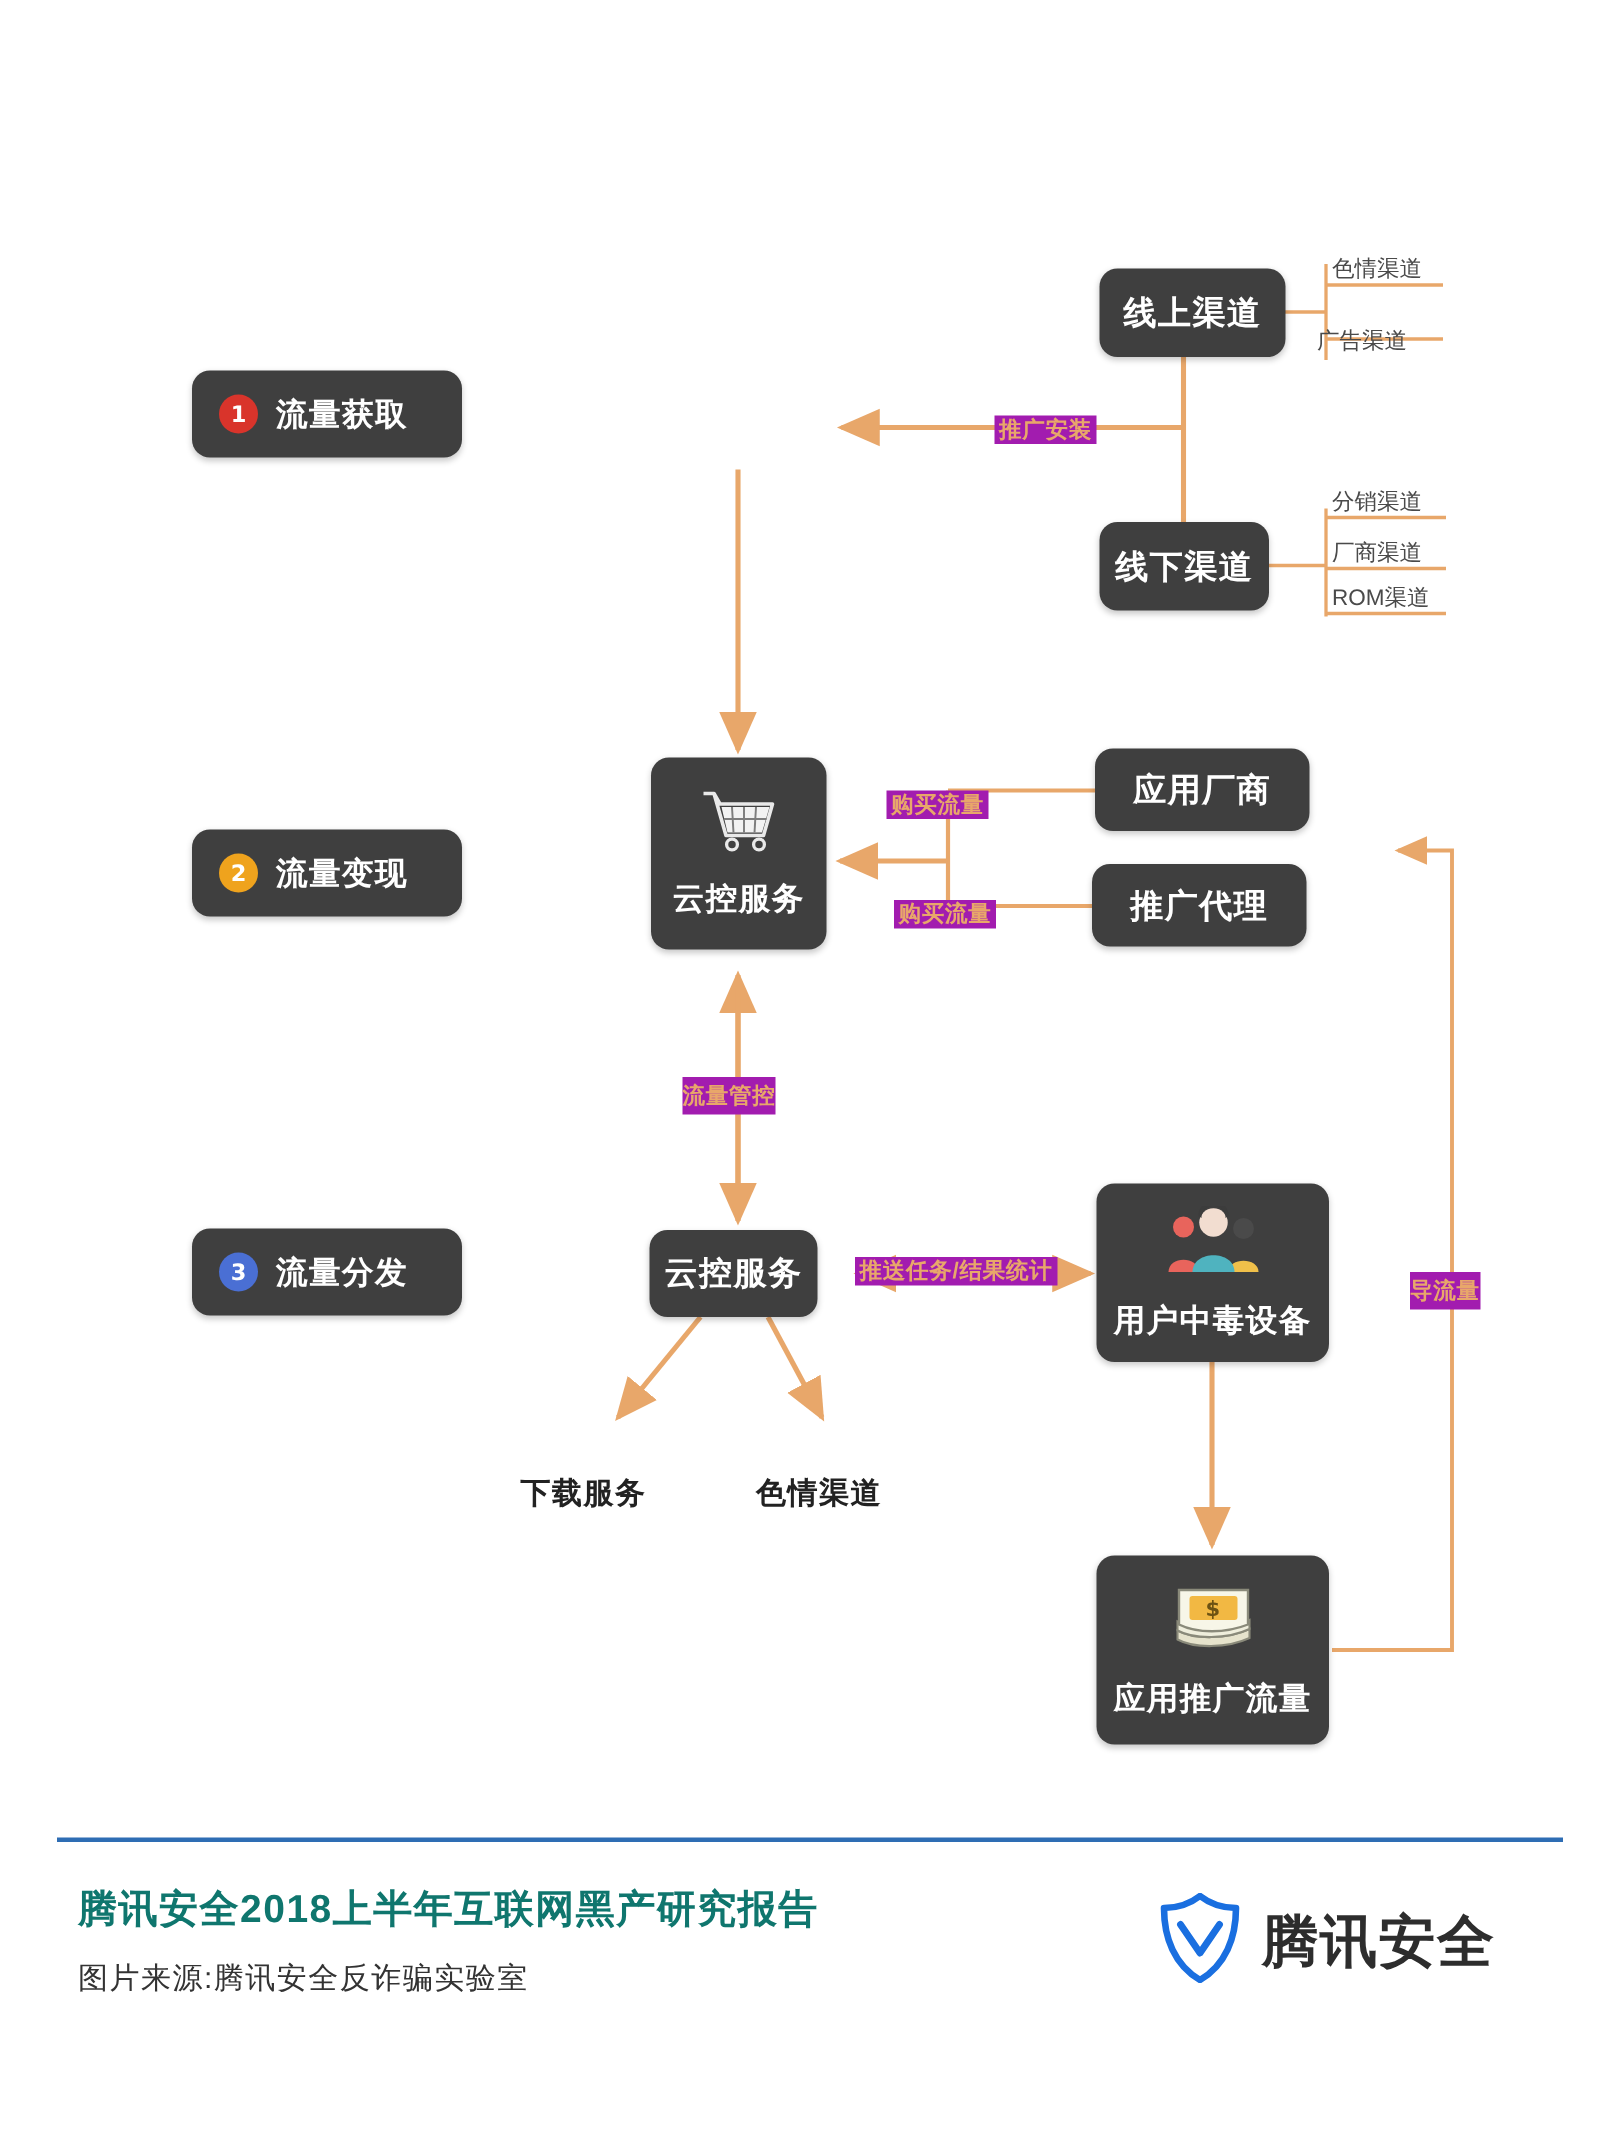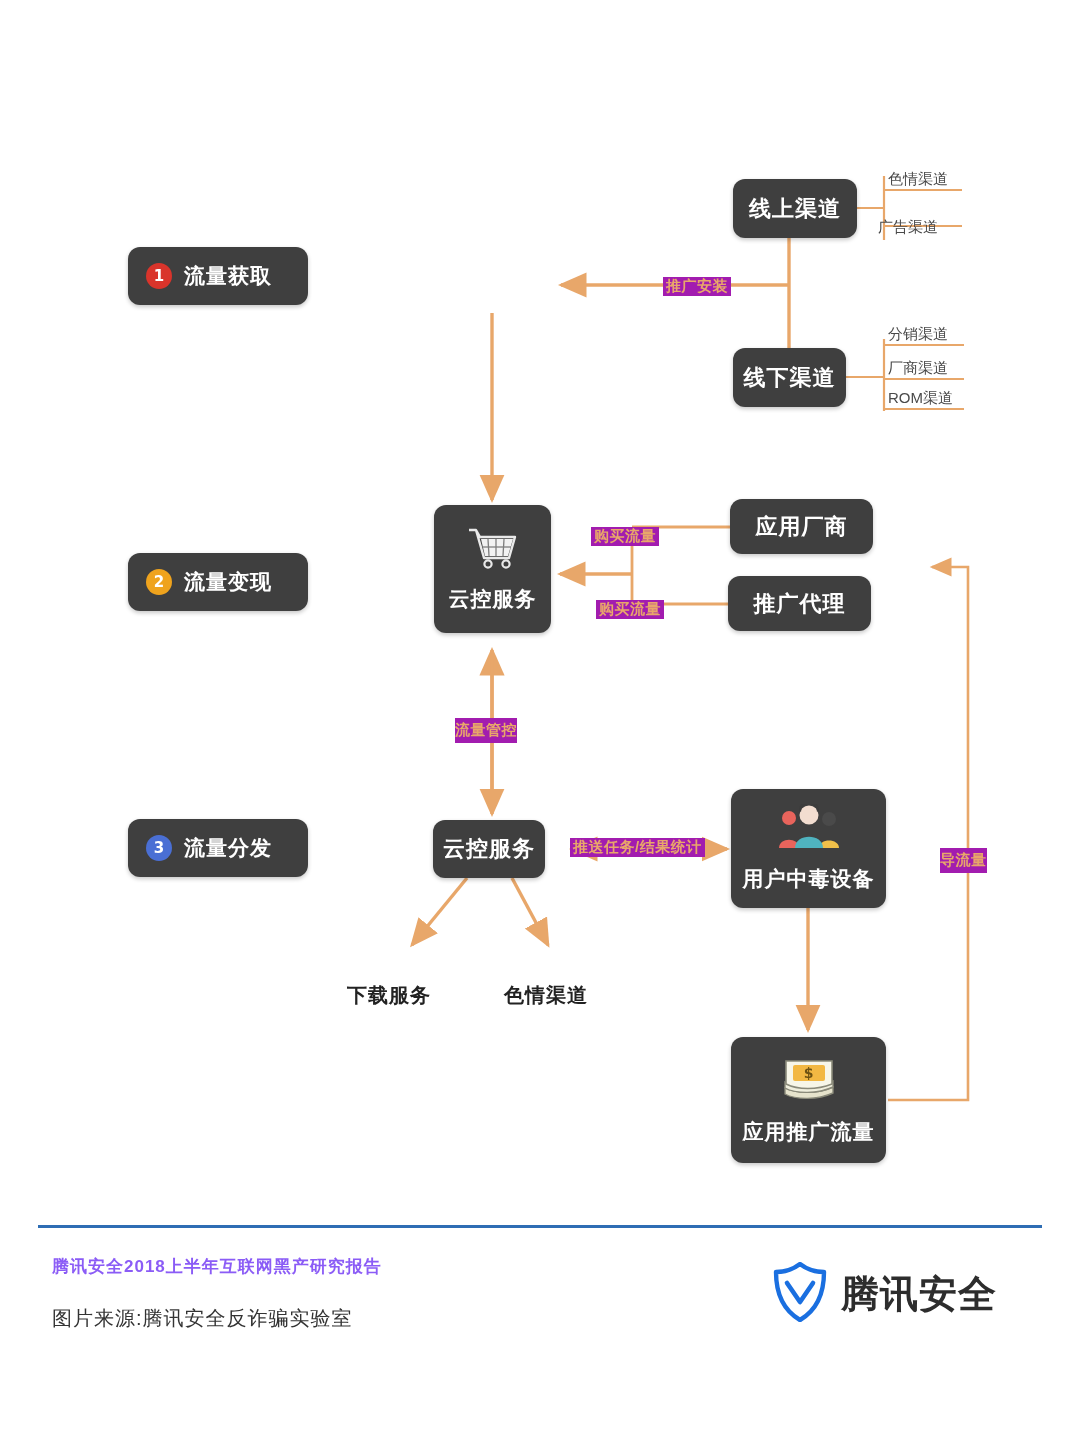--- a/index.html
+++ b/index.html
@@ -62,22 +62,22 @@
 
   
   .leaf{
     position:absolute;font-size:20px;color:#222;font-weight:bold;
     white-space:nowrap;letter-spacing:1px;
   }
 
   
   .rule{position:absolute;left:38px;top:1225px;width:1004px;height:3px;background:#2e6db4;}
   .foot-title{
-    position:absolute;left:52px;top:1255px;font-size:17px;font-weight:bold;
-    color:#8b5cf6;letter-spacing:1px;white-space:nowrap;
+    position:absolute;left:52px;top:1255px;font-size:26px;font-weight:bold;
+    color:#0f766e;letter-spacing:1px;white-space:nowrap;
   }
   .foot-sub{
     position:absolute;left:52px;top:1305px;font-size:20px;color:#333;
     letter-spacing:1px;white-space:nowrap;
   }
   .logo{position:absolute;left:773px;top:1262px;display:flex;align-items:center;}
   .logo .ltxt{font-size:38px;font-weight:bold;color:#2d2d2d;margin-left:14px;letter-spacing:1px;}
 </style>
 </head>
 <body>

